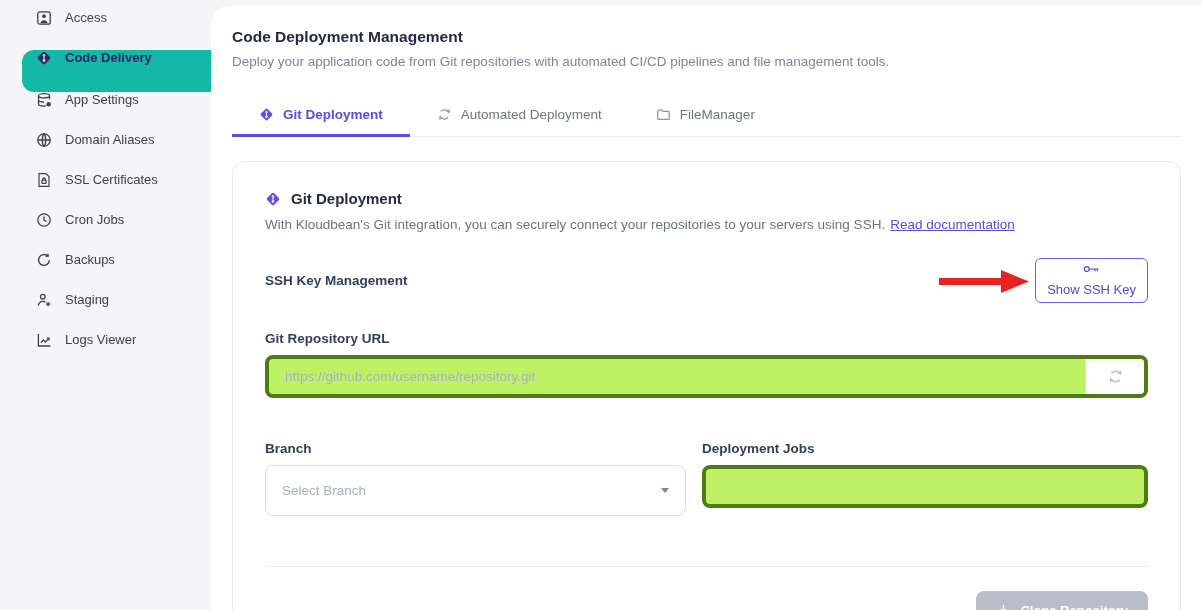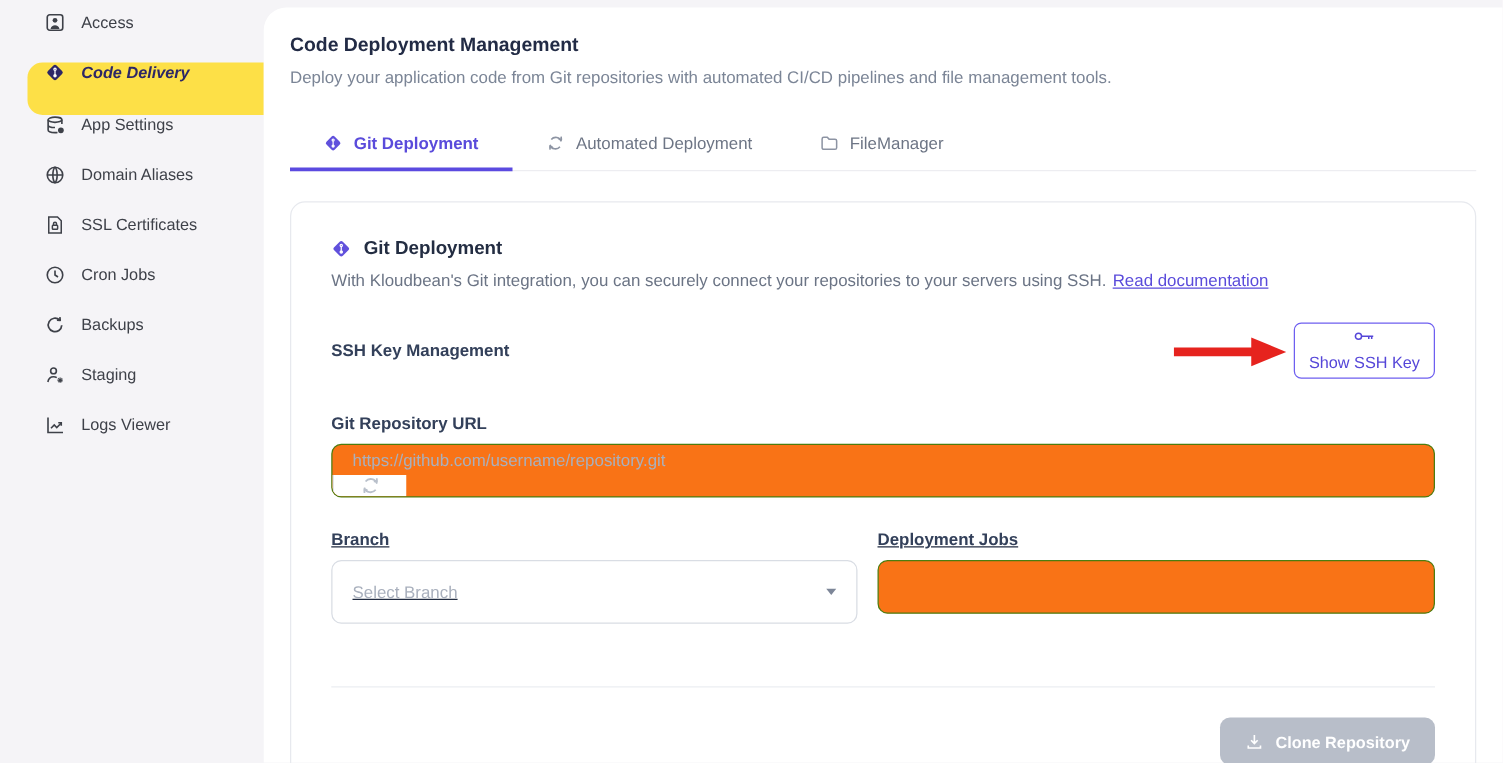--- a/index.html
+++ b/index.html
@@ -5,22 +5,22 @@
   * { margin:0; padding:0; box-sizing:border-box; }
   html,body { width:1202px; height:610px; overflow:hidden;
     font-family:"Liberation Sans","DejaVu Sans",sans-serif;
     background:#f5f4f7; color:#232d42; }
 
   
   .sidebar { position:absolute; left:0; top:0; bottom:0; width:211px; background:#f5f4f7; padding-top:10px; }
   .side-item { height:40px; display:flex; align-items:flex-start; gap:13px; padding-left:36px;
     font-size:13px; color:#3e4149; font-weight:500; cursor:pointer; }
   .side-item svg { width:16px; height:16px; flex:0 0 16px; color:#3e4149; }
-  .side-item.active { background:#fde047; border-radius:12px 0 0 12px; margin-left:22px; padding-left:14px;
-    color:#2d2766; font-weight:700; height:42px;font-style:italic; }
+  .side-item.active { background:#14b8a6; border-radius:12px 0 0 12px; margin-left:22px; padding-left:14px;
+    color:#2d2766; font-weight:700; height:42px; }
   .side-item.active svg { color:#2d2766; }
 
   
   .main { position:absolute; left:211px; top:6px; right:0; bottom:0; background:#ffffff;
     border-top-left-radius:18px; padding:22px 21px 0 21px; }
   .page-title { font-size:15.5px; font-weight:700; color:#222b45; }
   .page-subtitle { margin-top:8px; font-size:13.5px; color:#7b8596; }
 
   
   .tabbar { margin-top:26px; display:flex; border-bottom:1px solid #ededf1; height:42px; }
@@ -40,30 +40,30 @@
   .ssh-row { margin-top:26px; display:flex; justify-content:space-between; align-items:center; }
   .field-label { font-size:13.5px; font-weight:600; color:#33405a; }
   .ssh-right { display:flex; align-items:center; gap:6px; }
   .arrow-svg { width:90px; height:26px; display:block; }
   .btn-ssh { display:inline-flex; align-items:center; gap:8px; background:#fff;
     border:1px solid #6e5ff0; color:#5546d8; border-radius:6px; padding:5px 11px;
     font-size:13px; font-weight:500; cursor:pointer; font-family:inherit;flex-direction:column; }
   .btn-ssh svg { width:17px; height:10px; }
 
   .url-label { margin-top:28px; }
-  .input-group { margin-top:9px; display:flex; border:1px solid #4d7c0f; border-radius:8px;
-    height:43px; overflow:hidden; background:#f97316;flex-direction:column; }
+  .input-group { margin-top:9px; display:flex; border:4px solid #4d7c0f; border-radius:8px;
+    height:43px; overflow:hidden; background:#bef264; }
   .input-group input { flex:1; border:none; outline:none; padding:0 16px; font-size:13.5px;
     color:#333f54; font-family:inherit; background:transparent; }
   .input-group input::placeholder { color:#a9b0bd; }
   .refresh-btn { width:59px; border:none; border-left:1px solid #d9dde4; background:#fff;
     display:flex; align-items:center; justify-content:center; cursor:pointer; color:#b9c0cb; }
   .refresh-btn svg { width:17px; height:17px; }
 
-  .two-col { margin-top:26px; display:flex; gap:16px;text-decoration:underline; }
+  .two-col { margin-top:43px; display:flex; gap:16px; }
   .col-branch { width:421px; }
   .col-path { flex:1; }
   .select-box { margin-top:9px; height:51px; border:1px solid #d9dde4; border-radius:8px;
     display:flex; align-items:center; justify-content:space-between; padding:0 16px;
     font-size:13.5px; color:#a9b0bd; cursor:pointer; background:#fff; }
   .caret { width:0; height:0; border-left:4px solid transparent; border-right:4px solid transparent;
     border-top:5px solid #7d8698; }
   .addon { padding:0 16px; background:#f6f7f9; border-right:1px solid #d9dde4;
     display:flex; align-items:center; font-size:15px; color:#3b4559; }
 

